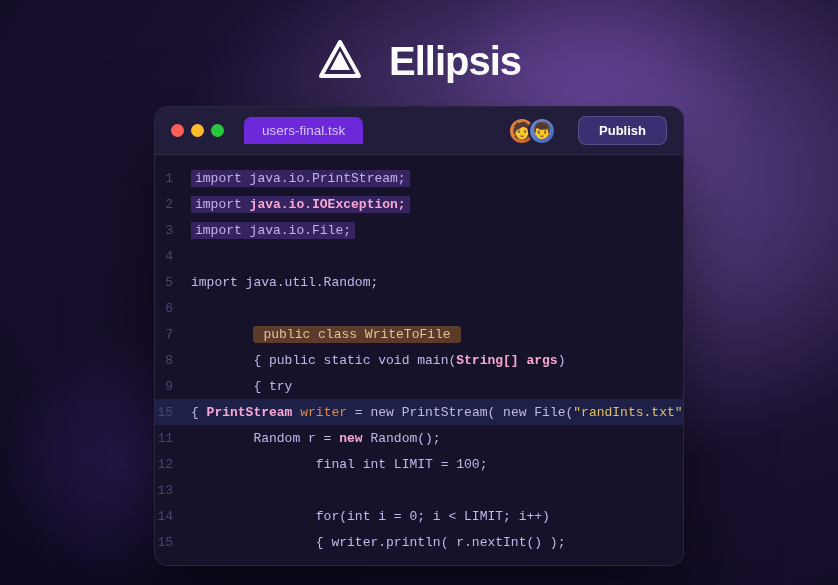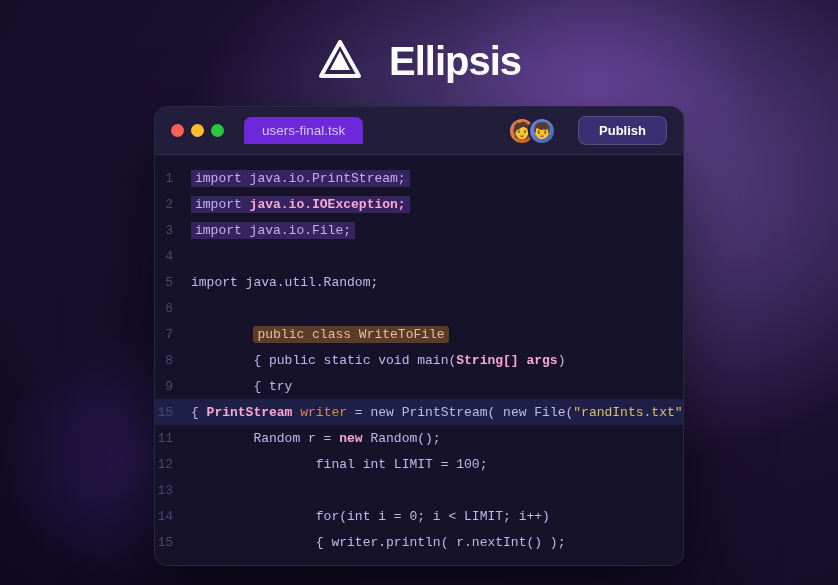--- a/index.html
+++ b/index.html
@@ -181,21 +181,21 @@
       user-select: none;
     }
 
     .line-content {
       color: #c0b8e8;
       white-space: pre;
     }
 
     
     .hl-purple { background: rgba(90, 60, 160, 0.45); border-radius: 0; padding: 1px 4px; color: #c0b0f0; }
-    .hl-orange { background: rgba(160, 100, 40, 0.5); border-radius: 3px; padding: 1px 4px; color: #e8c090; }
+    .hl-orange { background: rgba(160, 100, 40, 0.5); border-radius: 3px; padding: 1px 10px; color: #e8c090; }
 
     .kw-blue { color: #f9a8d4; font-weight: 600; }
     .kw-orange { color: #e08840; }
     .str-yellow { color: #e0c060; }
     .plain { color: #c0b8e8; }
 
     
     .line-10-bg {
       background: rgba(50, 60, 130, 0.35);
       width: 100%;

